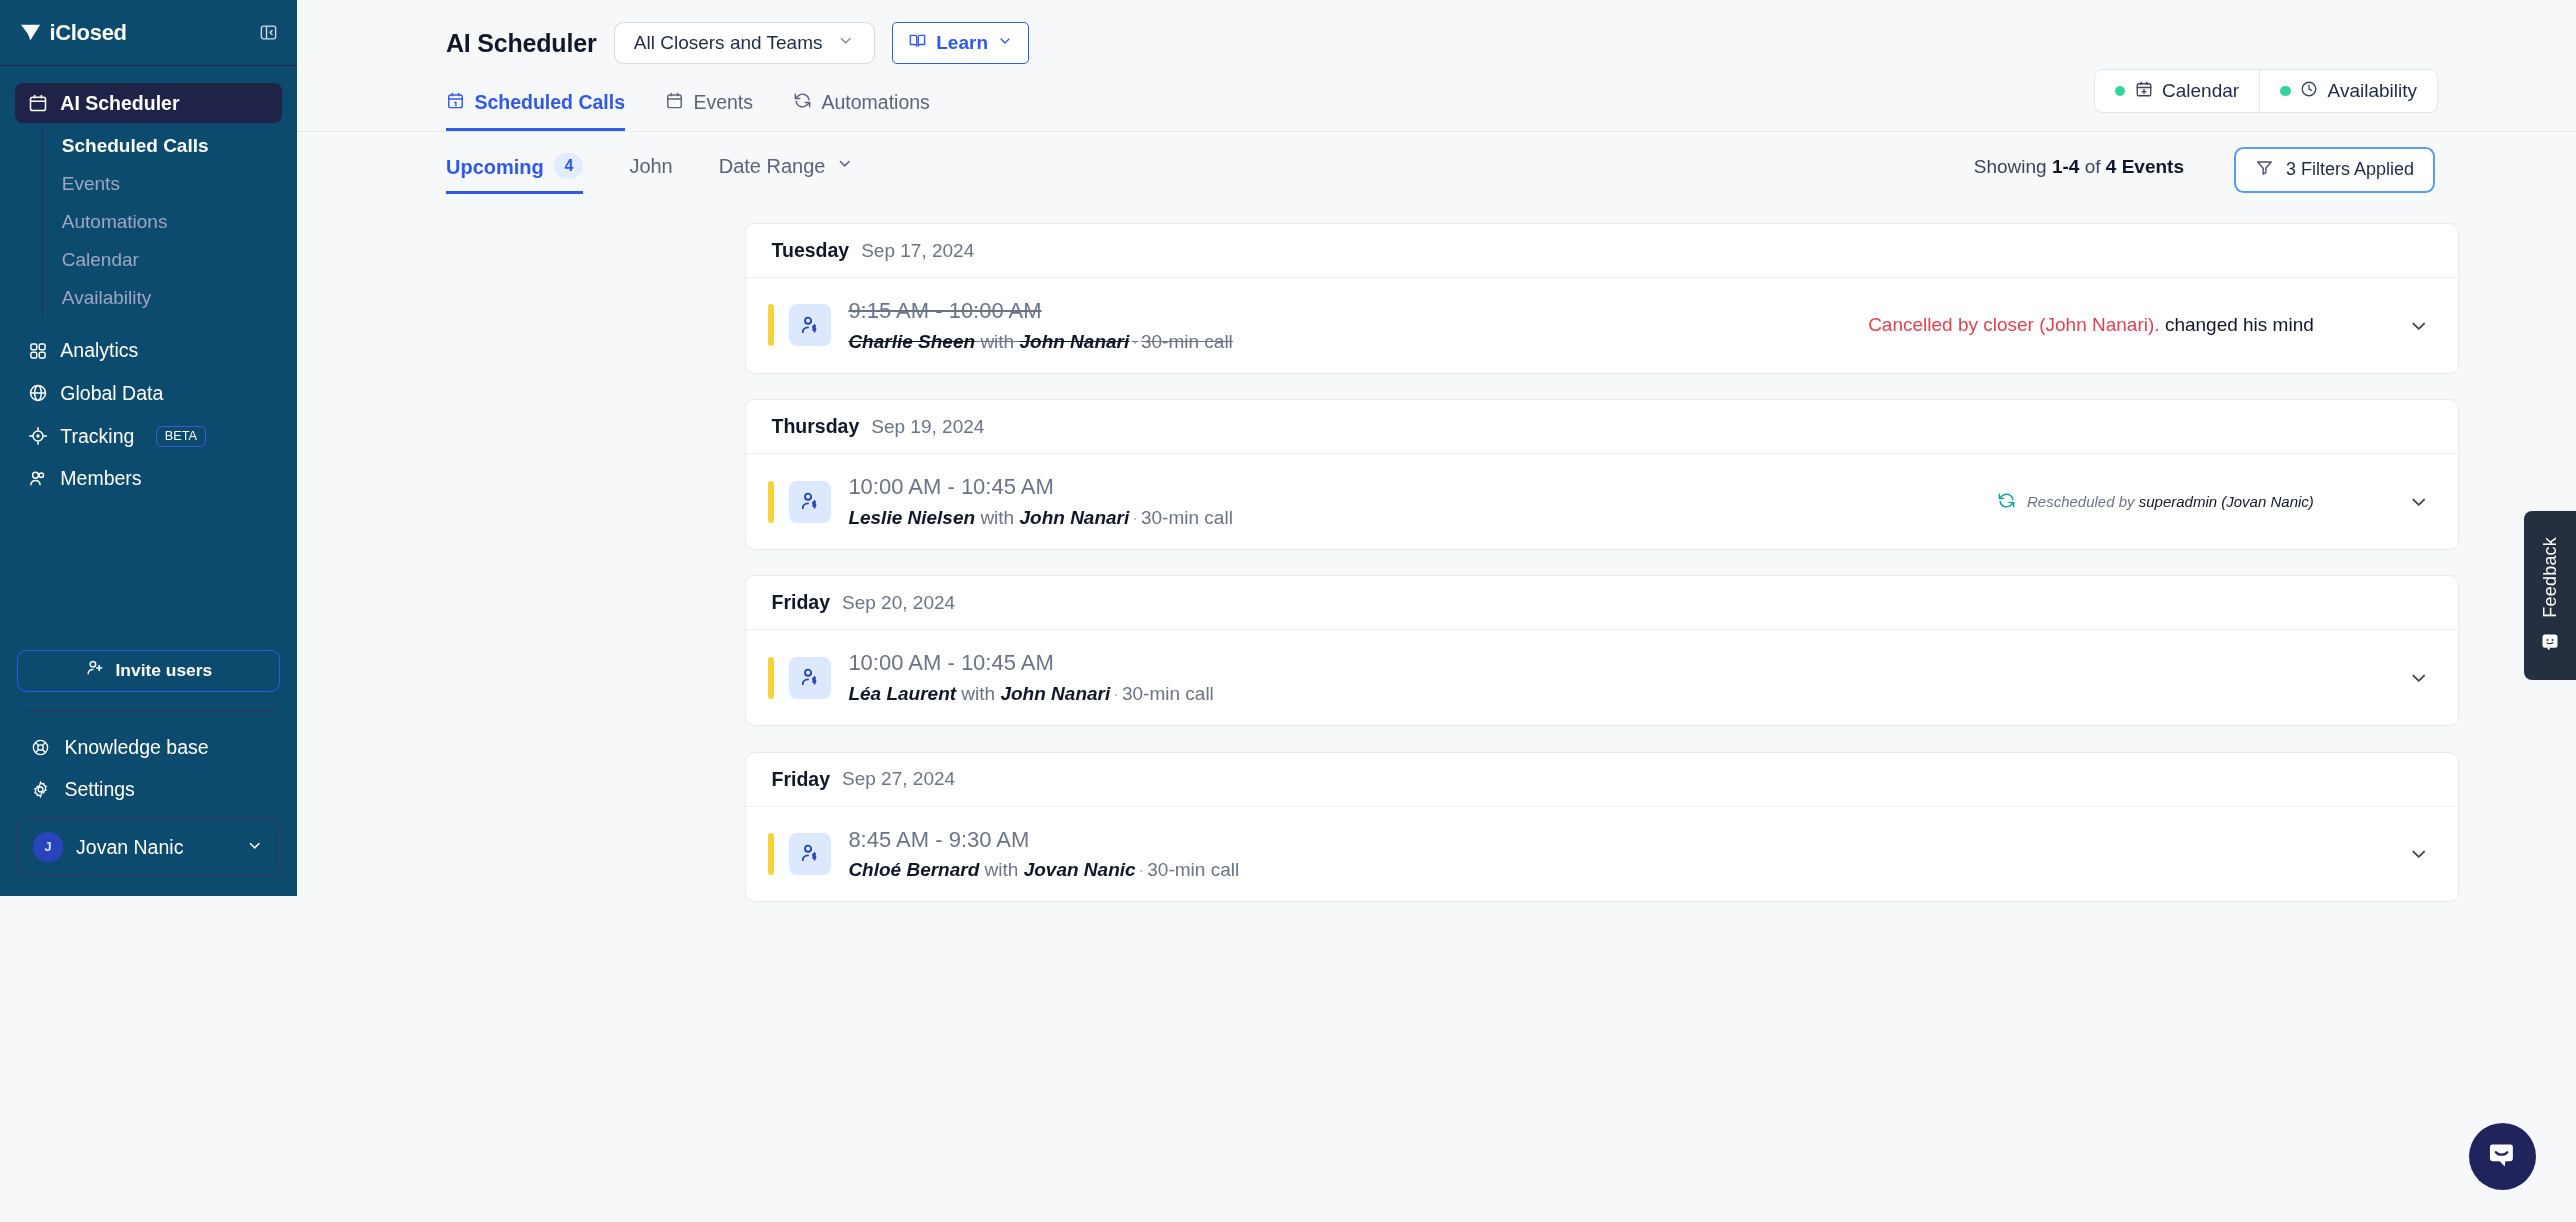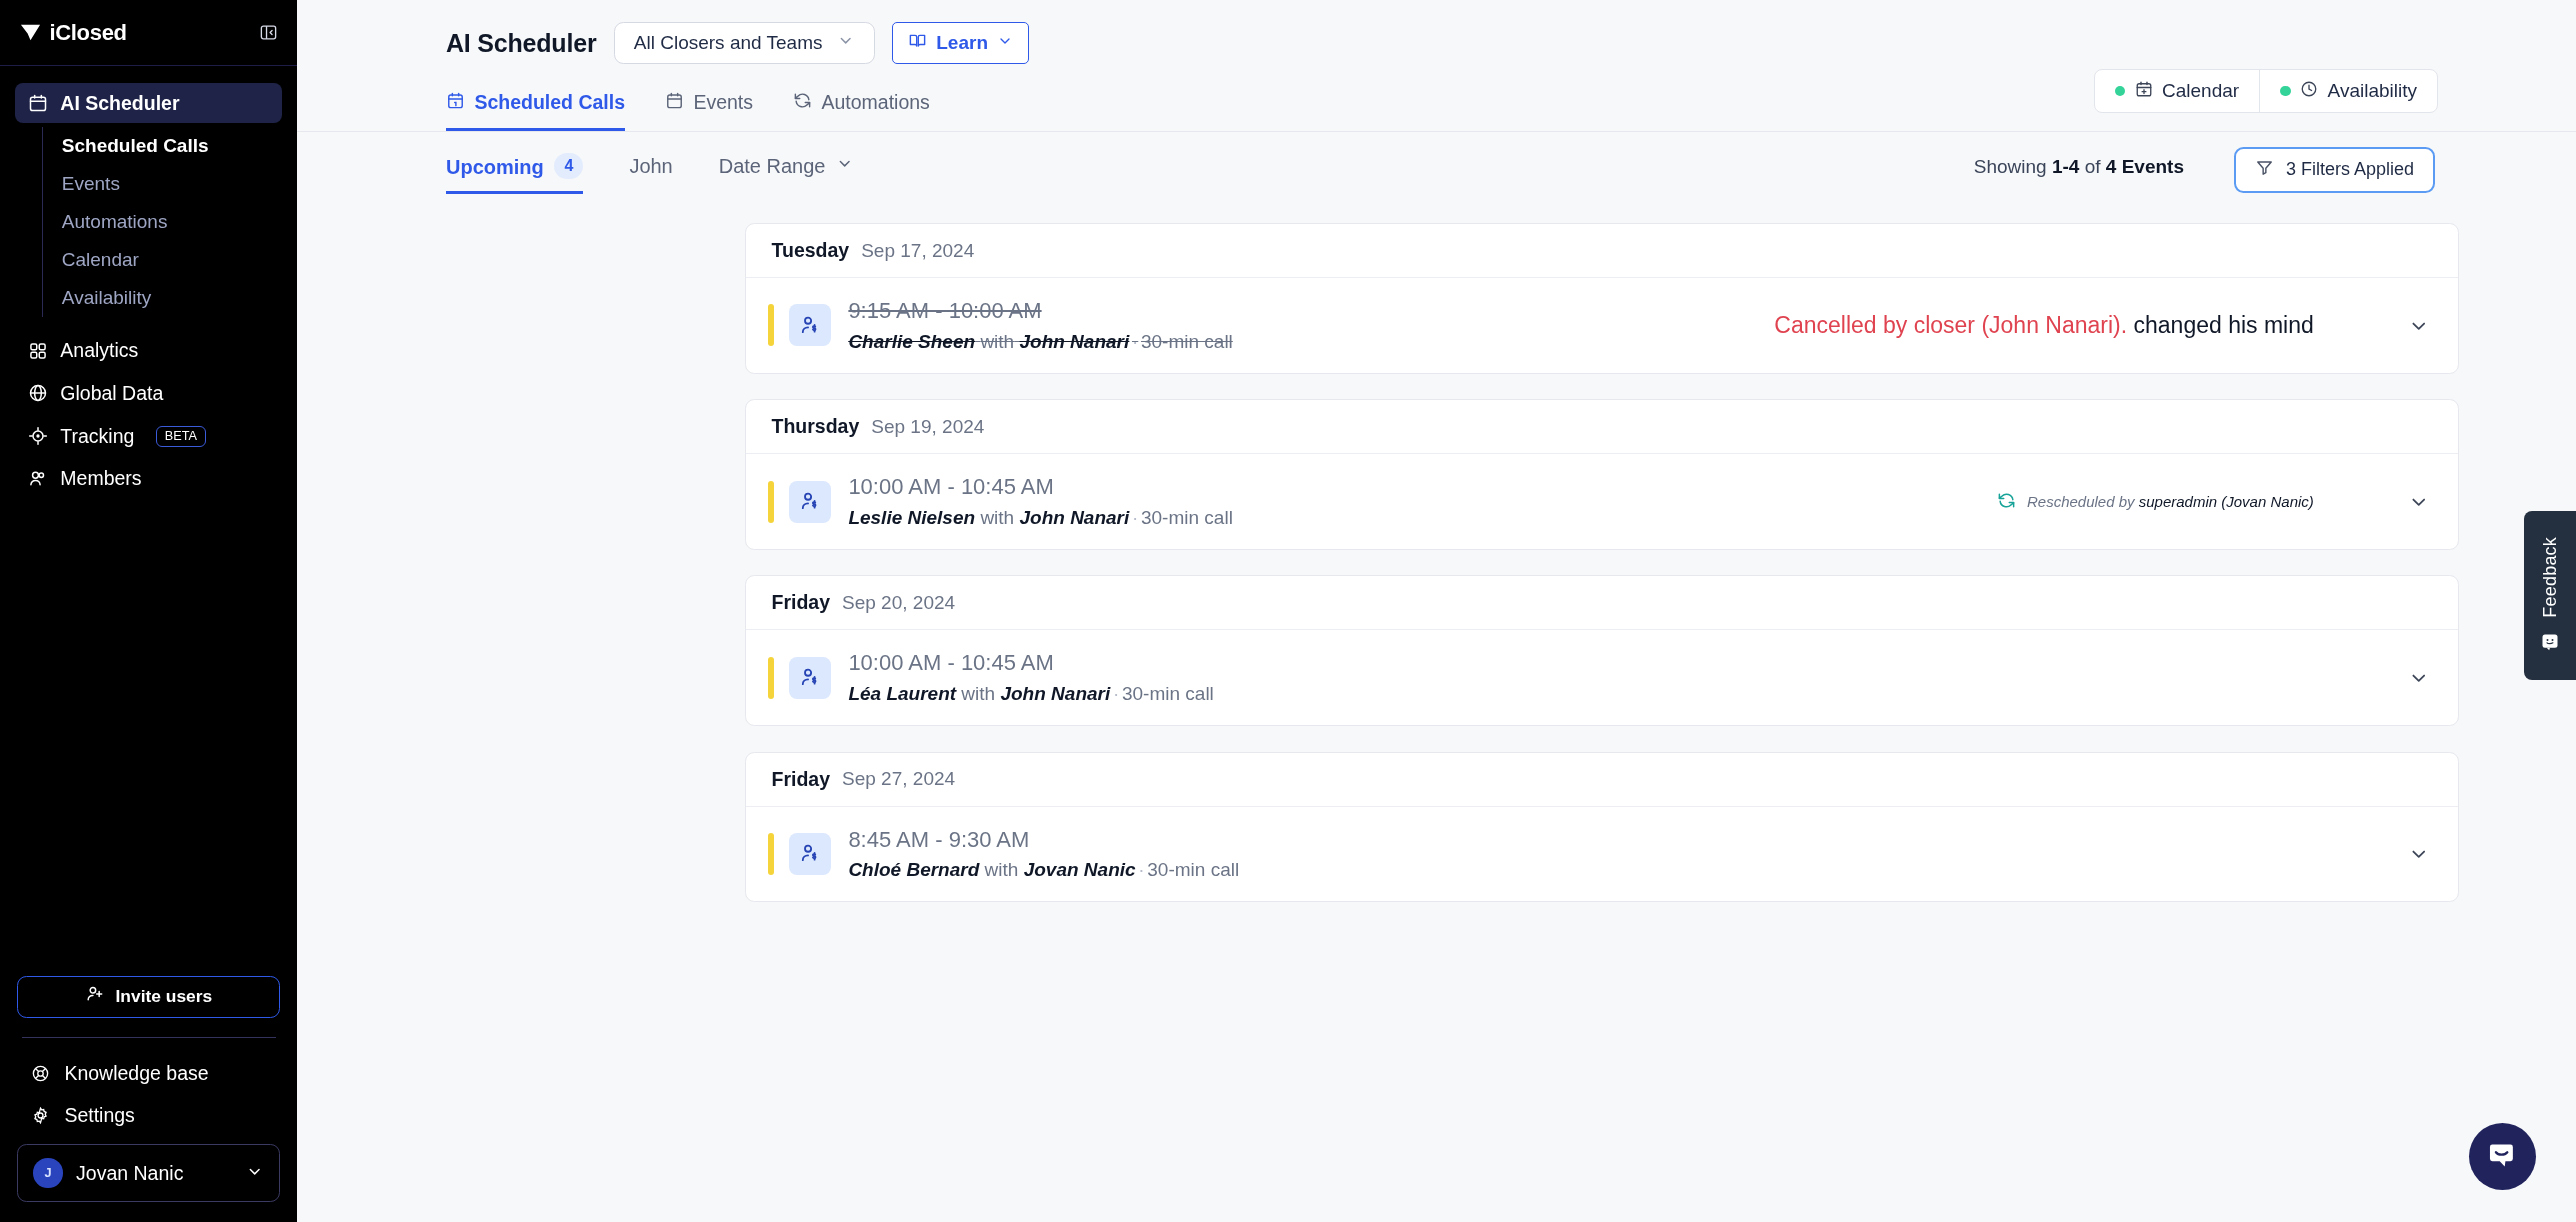--- a/index.html
+++ b/index.html
@@ -6,22 +6,22 @@
   html, body {
     width: 2576px; height: 1222px;
     background: #f7f8fa;
     font-family: "Liberation Sans", sans-serif;
     overflow: hidden;
   }
   .app { display: flex; width: 2576px; height: 1222px; position: relative; }
 
   
   .sidebar {
-    width: 297px; height: 1222px; flex: 0 0 297px;
-    background: #000000;
+    width: 297px; height: 896px; flex: 0 0 297px;
+    background: #0c4a6e;
     display: flex; flex-direction: column;
     position: relative;
   }
   .sb-top {
     height: 66px; display: flex; align-items: center;
     justify-content: space-between; padding: 0 19px 0 19px;
     border-bottom: 0.7px solid #1d1d47;
   }
   .brand { display: flex; align-items: center; gap: 7.4px; }
   .brand-mark { width: 23px; height: 23px; display: block; }
@@ -180,21 +180,21 @@
   .row-texts { margin-left: 17.4px; display: flex; flex-direction: column; gap: 6.7px; }
   .row-time { font-size: 22px; color: #6b7486; font-weight: 400; }
   .row-people { font-size: 19px; color: #6b7486; font-weight: 400; }
   .row-people .nm { color: #101828; font-weight: 700; font-style: italic; }
   .row-people .sep { color: #b6bcc9; padding: 0 2.7px; }
   .row-cancelled .row-time,
   .row-cancelled .row-people,
   .row-cancelled .row-people .nm { text-decoration: line-through; }
 
   .row-status { margin-left: auto; display: flex; align-items: center; gap: 10.7px; white-space: nowrap; }
-  .status-cancel { font-size: 23px; color: #e04350; font-weight: 400; }
+  .status-cancel { font-size: 19px; color: #e04350; font-weight: 400; }
   .status-cancel .reason { color: #101828; }
   .status-resched { font-size: 15px; color: #6b7486; font-weight: 400; font-style: italic; }
   .status-resched .who { color: #101828; }
   .row-chevron { margin-left: 81px; width: 27px; height: 27px; display:flex; align-items:center; justify-content:center; }
 
   
   .feedback-tab {
     position: absolute; right: 0; top: 511px;
     width: 52px; height: 169px;
     background: #24303f; border-radius: 8px 0 0 8px;

